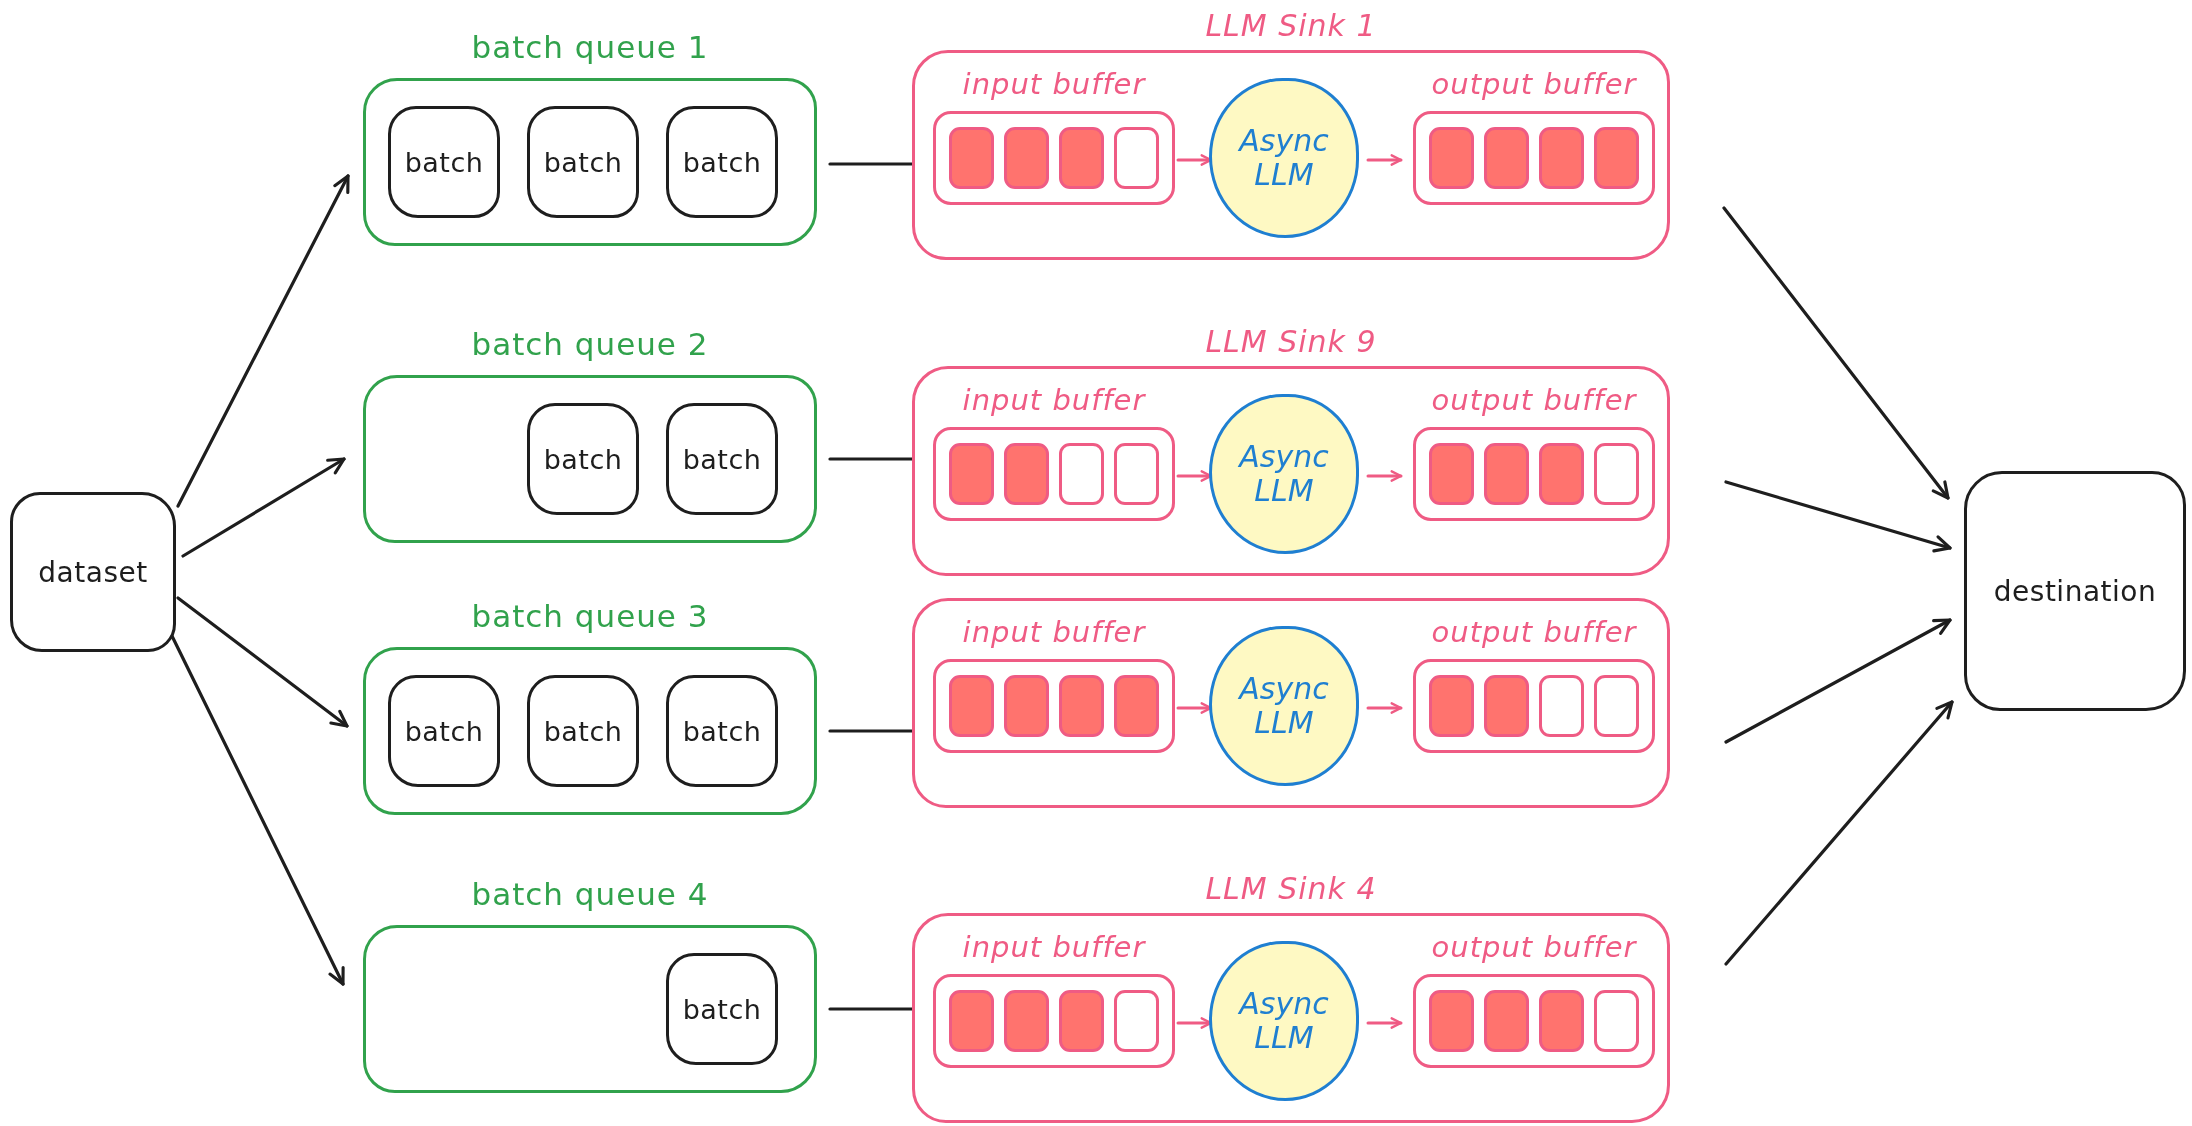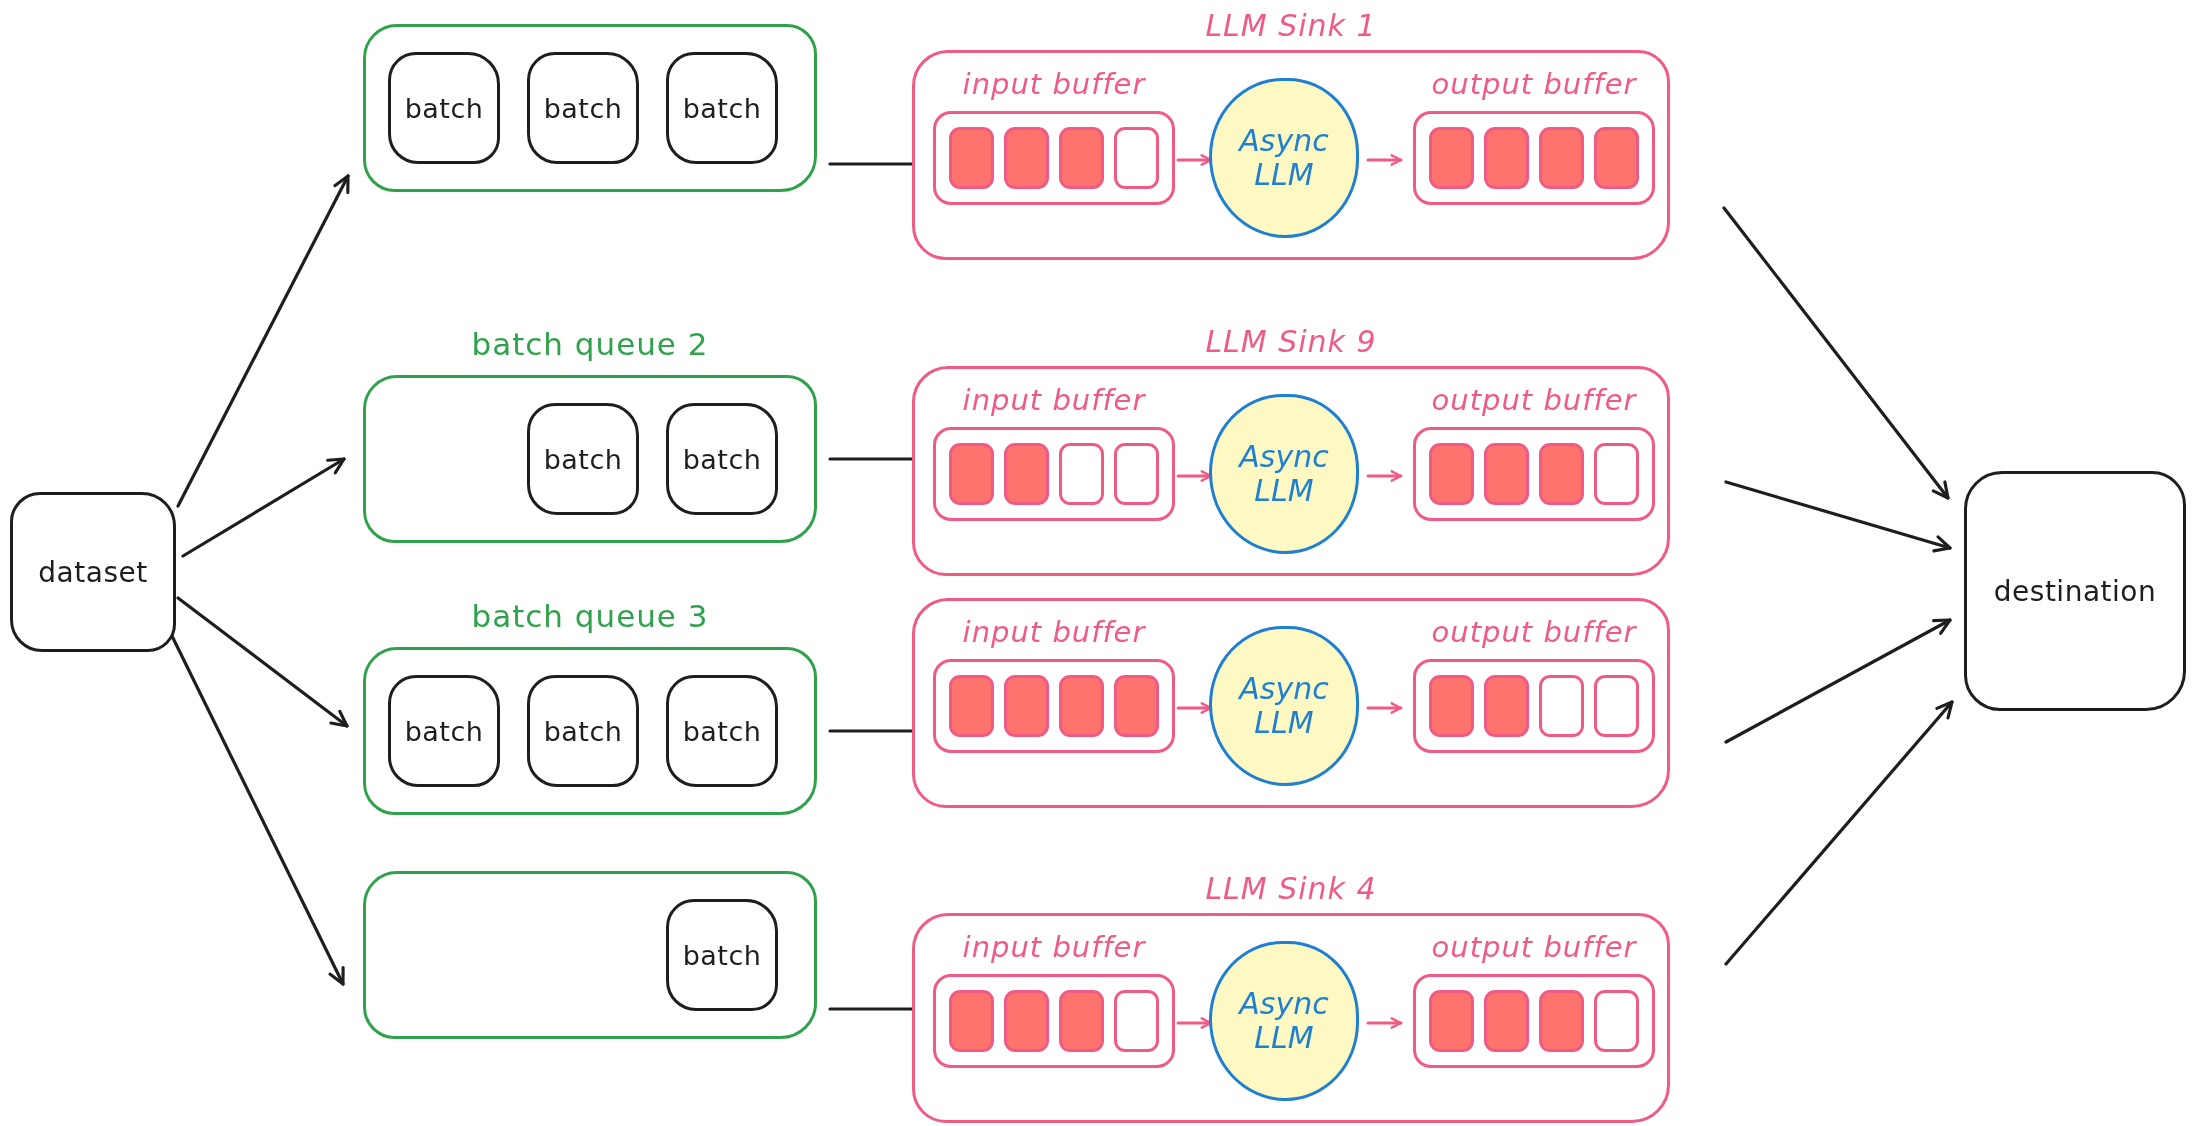--- a/index.html
+++ b/index.html
@@ -108,20 +108,21 @@
 
   <div class="node dataset">
     <span>dataset</span>
   </div>
 
   <div class="node destination">
     <span>destination</span>
   </div>
 
   <div class="queue-group qg1">
+    <div class="queue-title">batch queue 1</div>
     <div class="queue-box">
         <div class="batch-box">
           <span>batch</span>
         </div>
         <div class="batch-box">
           <span>batch</span>
         </div>
         <div class="batch-box">
           <span>batch</span>
         </div>
@@ -146,20 +147,21 @@
         </div>
         <div class="batch-box">
           <span>batch</span>
         </div>
         <div class="batch-box">
           <span>batch</span>
         </div>
       </div>
   </div>
   <div class="queue-group qg4">
+    <div class="queue-title">batch queue 4</div>
     <div class="queue-box">
         <div class="batch-box">
           <span>batch</span>
         </div>
       </div>
   </div>
 
   <div class="sink-group sg1">
     <div class="sink-title">LLM Sink 1</div>
     <div class="sink-box">

